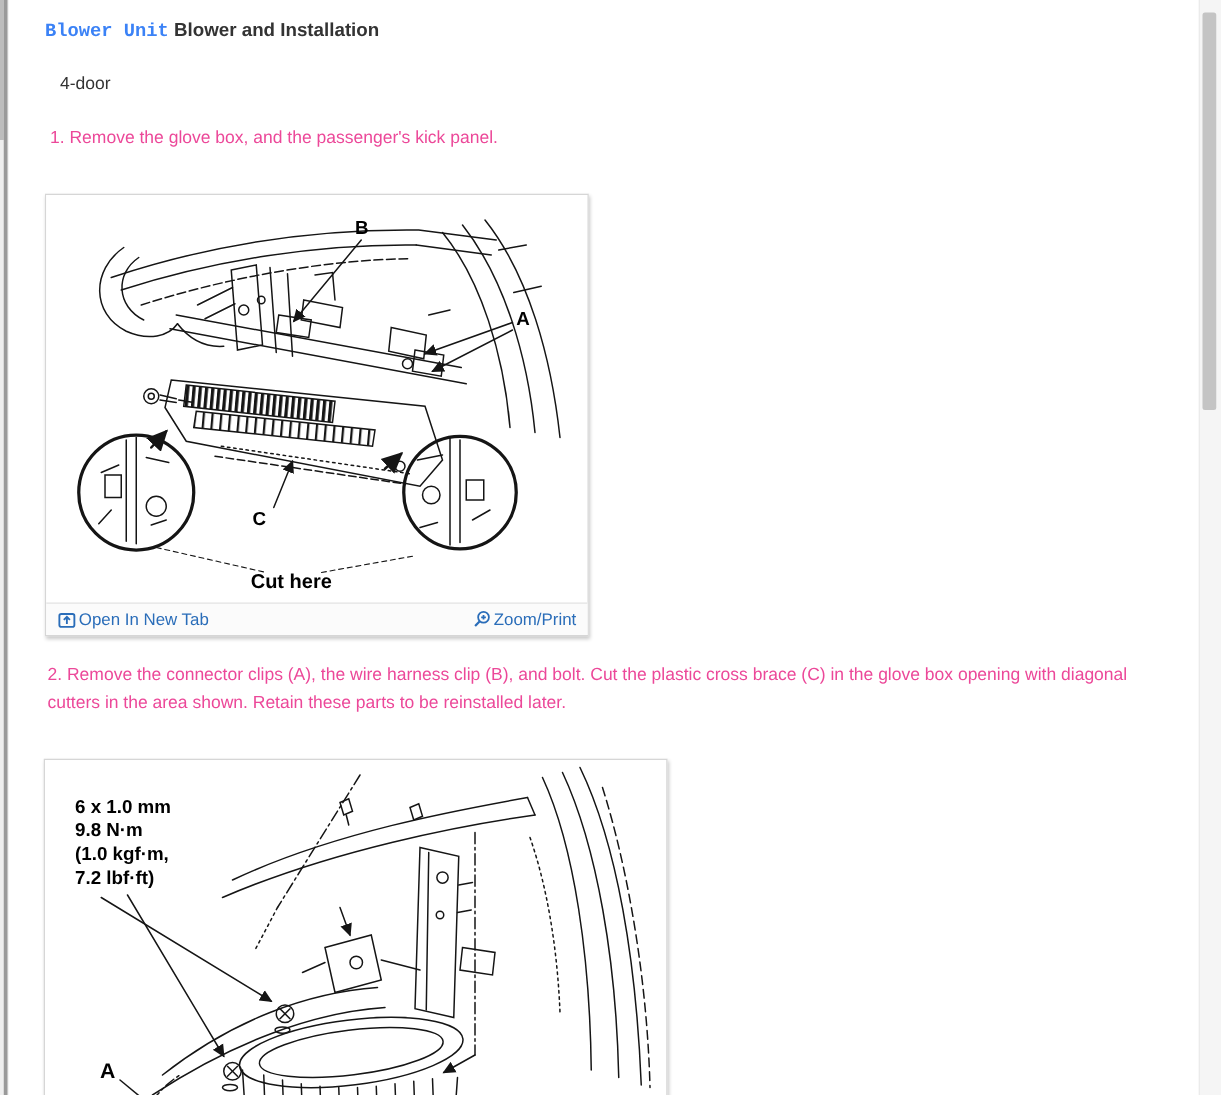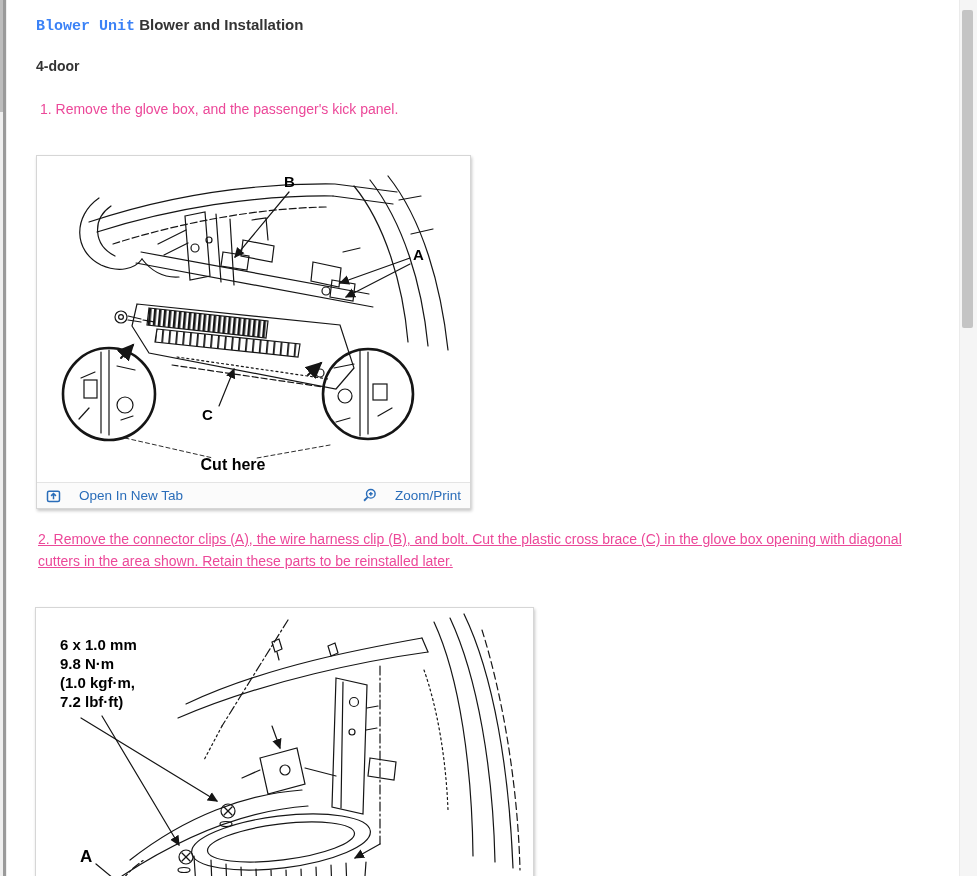--- a/index.html
+++ b/index.html
@@ -12,33 +12,33 @@
   .left-divider{position:absolute;left:0;top:0;width:7px;height:876px;background:#efefef;}
   .left-divider-thumb{position:absolute;left:0;top:0;width:3px;height:112px;background:#bdbdbd;}
   .left-divider-line{position:absolute;left:3px;top:0;width:3px;height:876px;background:#9a9a9a;}
 
   
   .right-scrollbar{position:absolute;right:0;top:0;width:17px;height:876px;background:#f5f5f5;border-left:1px solid #ebebeb;}
   .right-thumb{position:absolute;left:2px;top:10px;width:11px;height:318px;background:#c4c4c4;border-radius:2px;}
 
   .heading{position:absolute;left:36px;top:16px;font-size:15px;font-weight:bold;color:#333;}
   .heading a{color:#3b82f6;text-decoration:none;cursor:pointer;font-family:Liberation Mono, monospace;}
-  .variant{position:absolute;left:36px;top:58px;font-size:14px;font-weight:bold;color:#333;text-align:right;}
+  .variant{position:absolute;left:48px;top:58px;font-size:14px;font-weight:normal;color:#333;text-align:right;}
   .step{position:absolute;font-size:14px;line-height:21.5px;color:#ec4899;}
   #step1{left:40px;top:99px;}
-  #step2{left:38px;top:529px;width:874px;text-decoration:underline;}
+  #step2{left:38px;top:529px;width:874px;}
 
   .figure{position:absolute;background:#fff;border:1px solid #d6d6d6;box-shadow:1px 2px 3px rgba(0,0,0,0.22);}
   #figure1{left:36px;top:155px;width:433px;}
   #figure2{left:35px;top:607px;width:497px;height:540px;}
   .fig-image{display:block;background:#fff;}
 
   .fig-toolbar{height:25px;border-top:1px solid #e4e4e4;background:#fbfbfb;
     display:flex;justify-content:space-between;align-items:center;padding:0 9px;}
-  .fig-link{color:#2a6db9;font-size:13.5px;text-decoration:none;display:flex;align-items:center;gap:18px;cursor:pointer;}
+  .fig-link{color:#2a6db9;font-size:13.5px;text-decoration:none;display:flex;align-items:center;gap:2px;cursor:pointer;}
   .fig-link svg{display:block;}
 
   svg text{font-family:"Liberation Sans",sans-serif;fill:#000;}
   text.dlabel{font-size:15px;font-weight:bold;}
   text.dlabel-big{font-size:16px;font-weight:bold;}
   text.torque{font-size:15px;font-weight:bold;}
 </style>
 </head>
 <body>
 

